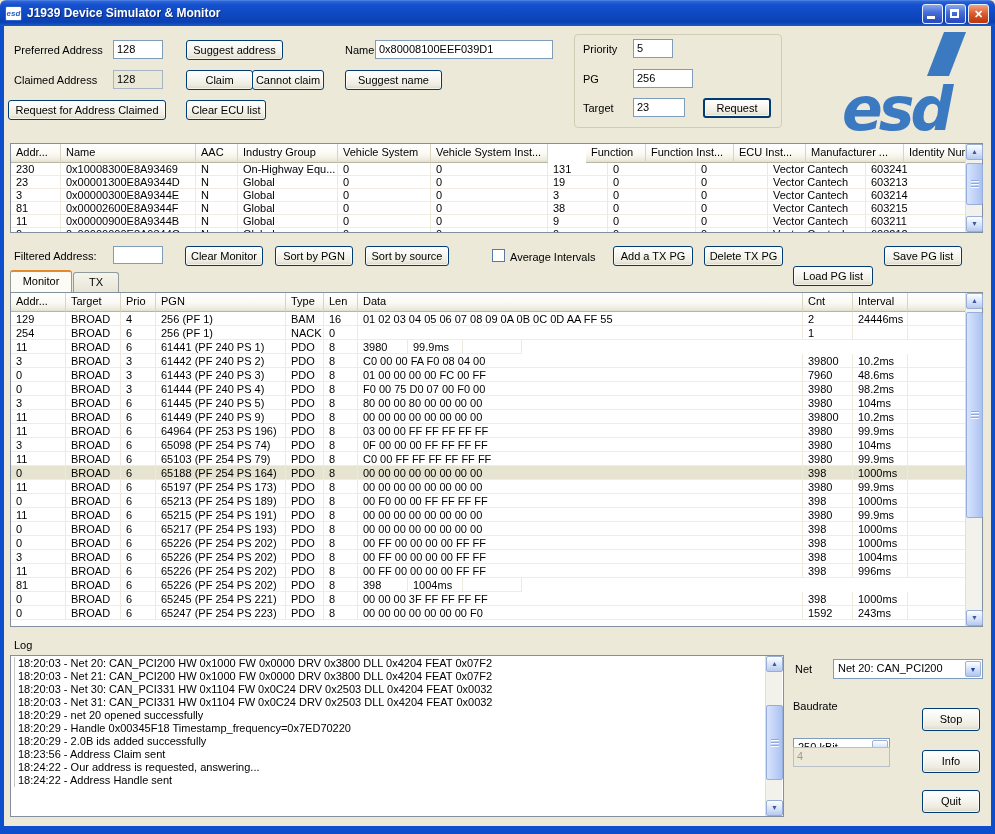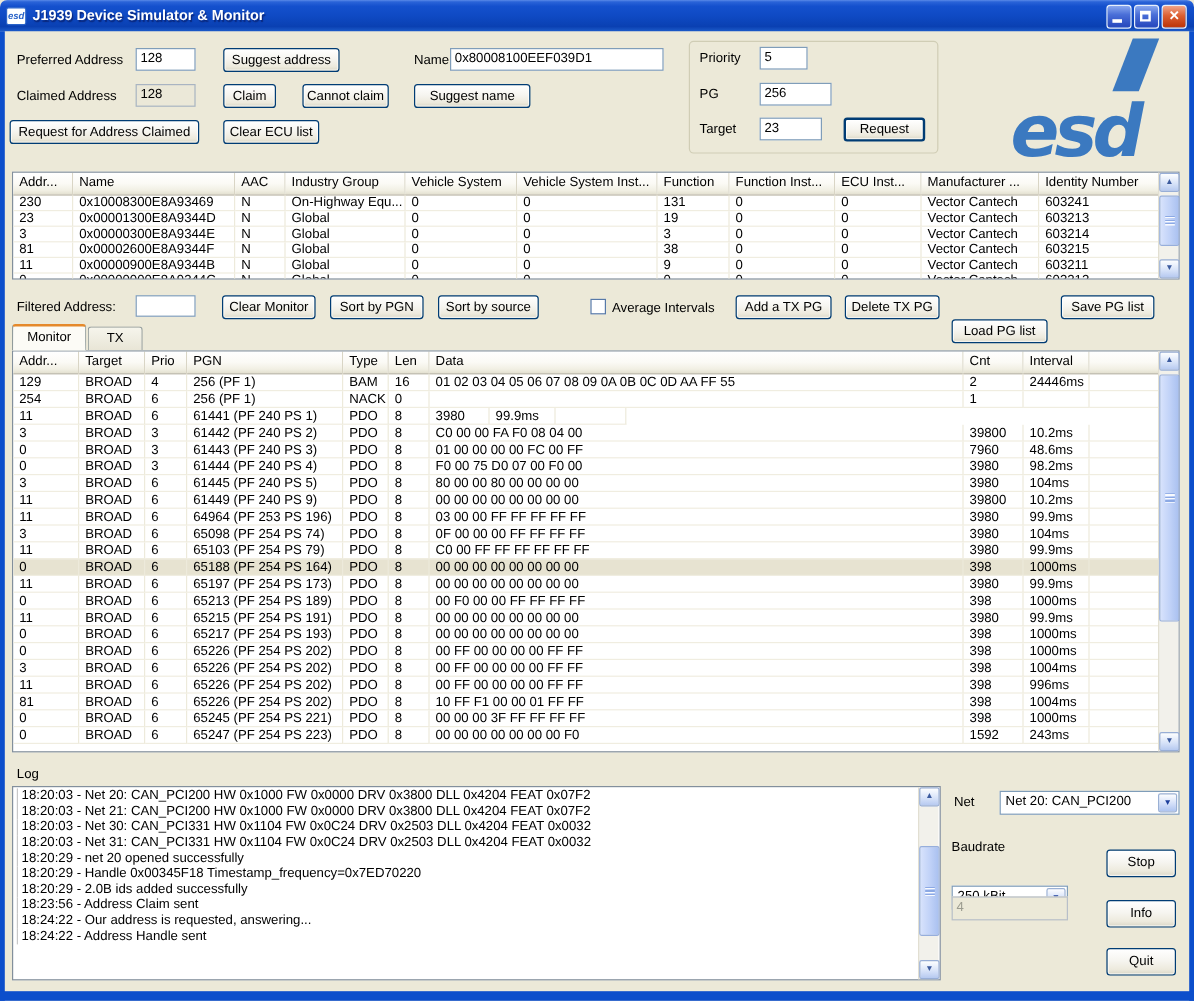--- a/index.html
+++ b/index.html
@@ -94,21 +94,21 @@
 <div class="abs win-border" style="left:0;top:26px;width:4px;height:808px;"></div>
 <div class="abs win-border" style="left:991px;top:26px;width:4px;height:808px;"></div>
 <div class="abs win-border" style="left:0;top:826px;width:995px;height:8px;"></div>
 
 <div class="abs lbl" style="left:14px;top:44px;">Preferred Address</div>
 <div class="abs txt" style="left:113px;top:40px;width:50px;height:19px;">128</div>
 <div class="abs btn" style="left:186px;top:40px;width:97px;height:20px;">Suggest address</div>
 
 <div class="abs lbl" style="left:14px;top:74px;">Claimed Address</div>
 <div class="abs txt disabled" style="left:113px;top:70px;width:50px;height:19px;">128</div>
-<div class="abs btn" style="left:186px;top:70px;width:44px;height:20px;">Claim</div>
+<div class="abs btn" style="left:186px;top:70px;width:67px;height:20px;">Claim</div>
 <div class="abs btn" style="left:252px;top:70px;width:72px;height:20px;">Cannot claim</div>
 
 <div class="abs btn" style="left:8px;top:100px;width:158px;height:20px;">Request for Address Claimed</div>
 <div class="abs btn" style="left:186px;top:100px;width:80px;height:20px;">Clear ECU list</div>
 
 <div class="abs lbl" style="left:345px;top:44px;">Name</div>
 <div class="abs txt" style="left:375px;top:40px;width:178px;height:19px;">0x80008100EEF039D1</div>
 <div class="abs btn" style="left:345px;top:70px;width:97px;height:20px;">Suggest name</div>
 
 <div class="abs groupbox" style="left:574px;top:34px;width:208px;height:94px;"></div>
@@ -128,21 +128,21 @@
 </div>
 
 <div class="abs tbl" id="ecu-table" style="left:10px;top:143px;width:973px;height:90px;">
   <div class="tbl-head">
       <div class="hcell" style="width: 50px;">Addr...</div>
       <div class="hcell" style="width: 135px;">Name</div>
       <div class="hcell" style="width: 42px;">AAC</div>
       <div class="hcell" style="width: 100px;">Industry Group</div>
       <div class="hcell" style="width: 93px;">Vehicle System</div>
       <div class="hcell" style="width: 117px;">Vehicle System Inst...</div>
-      <div class="hcell" style="width: 60px;">Function</div>
+      <div class="hcell" style="width: 60px; margin-left: 38px;">Function</div>
       <div class="hcell" style="width: 88px;">Function Inst...</div>
       <div class="hcell" style="width: 72px;">ECU Inst...</div>
       <div class="hcell" style="width: 98px;">Manufacturer ...</div>
       <div class="hcell" style="width: 101px;">Identity Number</div>
     </div>
   <div class="tbl-body">
       <div class="trow" style="height: 13px;">
         <div class="tcell" style="width: 50px;">230</div>
         <div class="tcell" style="width: 135px;">0x10008300E8A93469</div>
         <div class="tcell" style="width: 42px;">N</div>
@@ -486,21 +486,20 @@
         <div class="tcell" style="width: 55px;">996ms</div>
         <div class="tcell" style="width: 59px;"></div>
       </div>
       <div class="trow" style="height: 14px;">
         <div class="tcell" style="width: 55px;">81</div>
         <div class="tcell" style="width: 55px;">BROAD</div>
         <div class="tcell" style="width: 35px;">6</div>
         <div class="tcell" style="width: 130px;">65226 (PF 254 PS 202)</div>
         <div class="tcell" style="width: 38px;">PDO</div>
         <div class="tcell" style="width: 34px;">8</div>
-        <div class="tcell" style="width: 445px;">10 FF F1 00 00 01 FF FF</div>
         <div class="tcell" style="width: 50px;">398</div>
         <div class="tcell" style="width: 55px;">1004ms</div>
         <div class="tcell" style="width: 59px;"></div>
       </div>
       <div class="trow" style="height: 14px;">
         <div class="tcell" style="width: 55px;">0</div>
         <div class="tcell" style="width: 55px;">BROAD</div>
         <div class="tcell" style="width: 35px;">6</div>
         <div class="tcell" style="width: 130px;">65245 (PF 254 PS 221)</div>
         <div class="tcell" style="width: 38px;">PDO</div>

